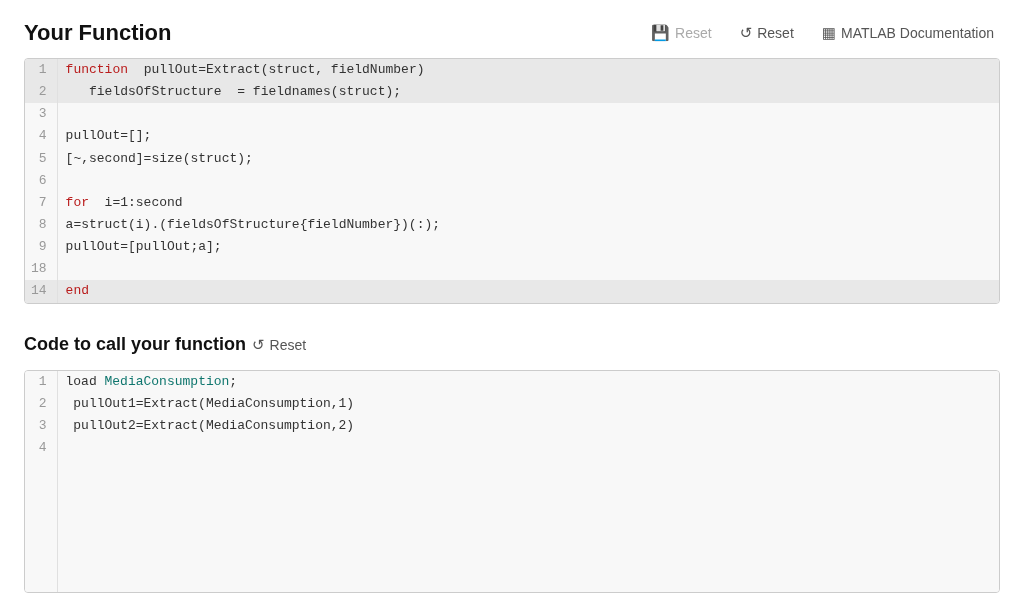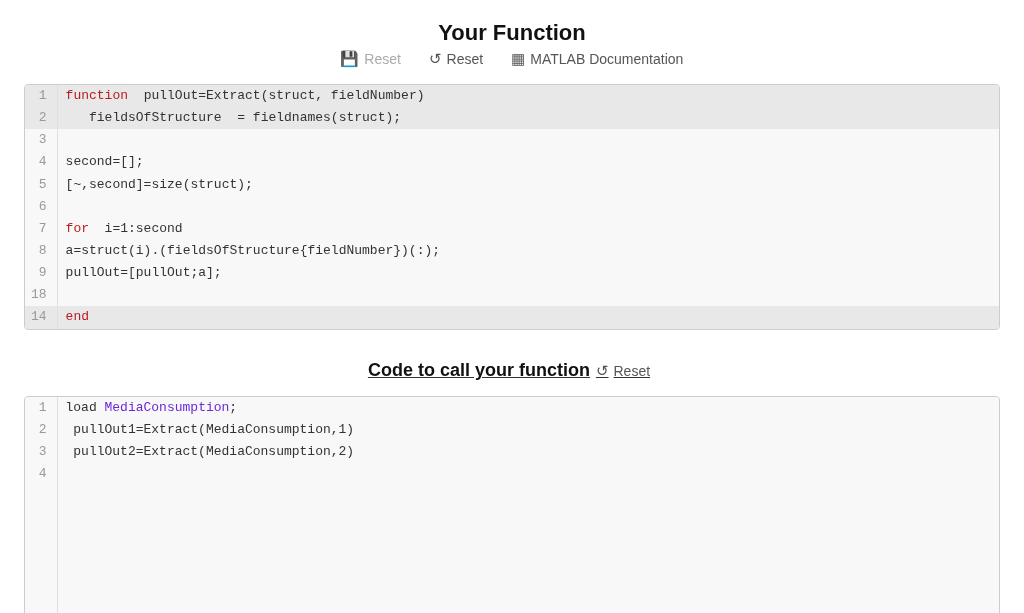--- a/index.html
+++ b/index.html
@@ -14,21 +14,20 @@
       padding: 20px 24px;
       max-width: 1024px;
     }
 
     
     .section-header {
       display: flex;
       align-items: center;
       justify-content: space-between;
       margin-bottom: 12px;
-      flex-direction: column;
     }
 
     .section-title {
       font-size: 22px;
       font-weight: 700;
       color: #111;
     }
 
     .header-actions {
       display: flex;
@@ -94,29 +93,28 @@
     }
 
     .line-code {
       padding: 1px 8px;
       white-space: pre;
       color: #333;
     }
 
     
     .kw-blue { color: #b91c1c; font-weight: normal; }
-    .kw-purple { color: #6d28d9; }
+    .kw-purple { color: #0f766e; }
 
     
     .section2-header {
       display: flex;
       align-items: center;
-      justify-content: center;
+      justify-content: flex-start;
       margin-bottom: 12px;
-      text-decoration: underline;
     }
 
     .section2-title {
       font-size: 18px;
       font-weight: 700;
       color: #111;
     }
   </style>
 </head>
 <body>
@@ -151,21 +149,21 @@
           <tr class="highlighted">
       <td class="line-num">2</td>
       <td class="line-code">   fieldsOfStructure  = fieldnames(struct);</td>
     </tr>
           <tr>
       <td class="line-num">3</td>
       <td class="line-code"></td>
     </tr>
           <tr>
       <td class="line-num">4</td>
-      <td class="line-code">second=[];</td>
+      <td class="line-code">pullOut=[];</td>
     </tr>
           <tr>
       <td class="line-num">5</td>
       <td class="line-code">[~,second]=size(struct);</td>
     </tr>
           <tr>
       <td class="line-num">6</td>
       <td class="line-code"></td>
     </tr>
           <tr>

